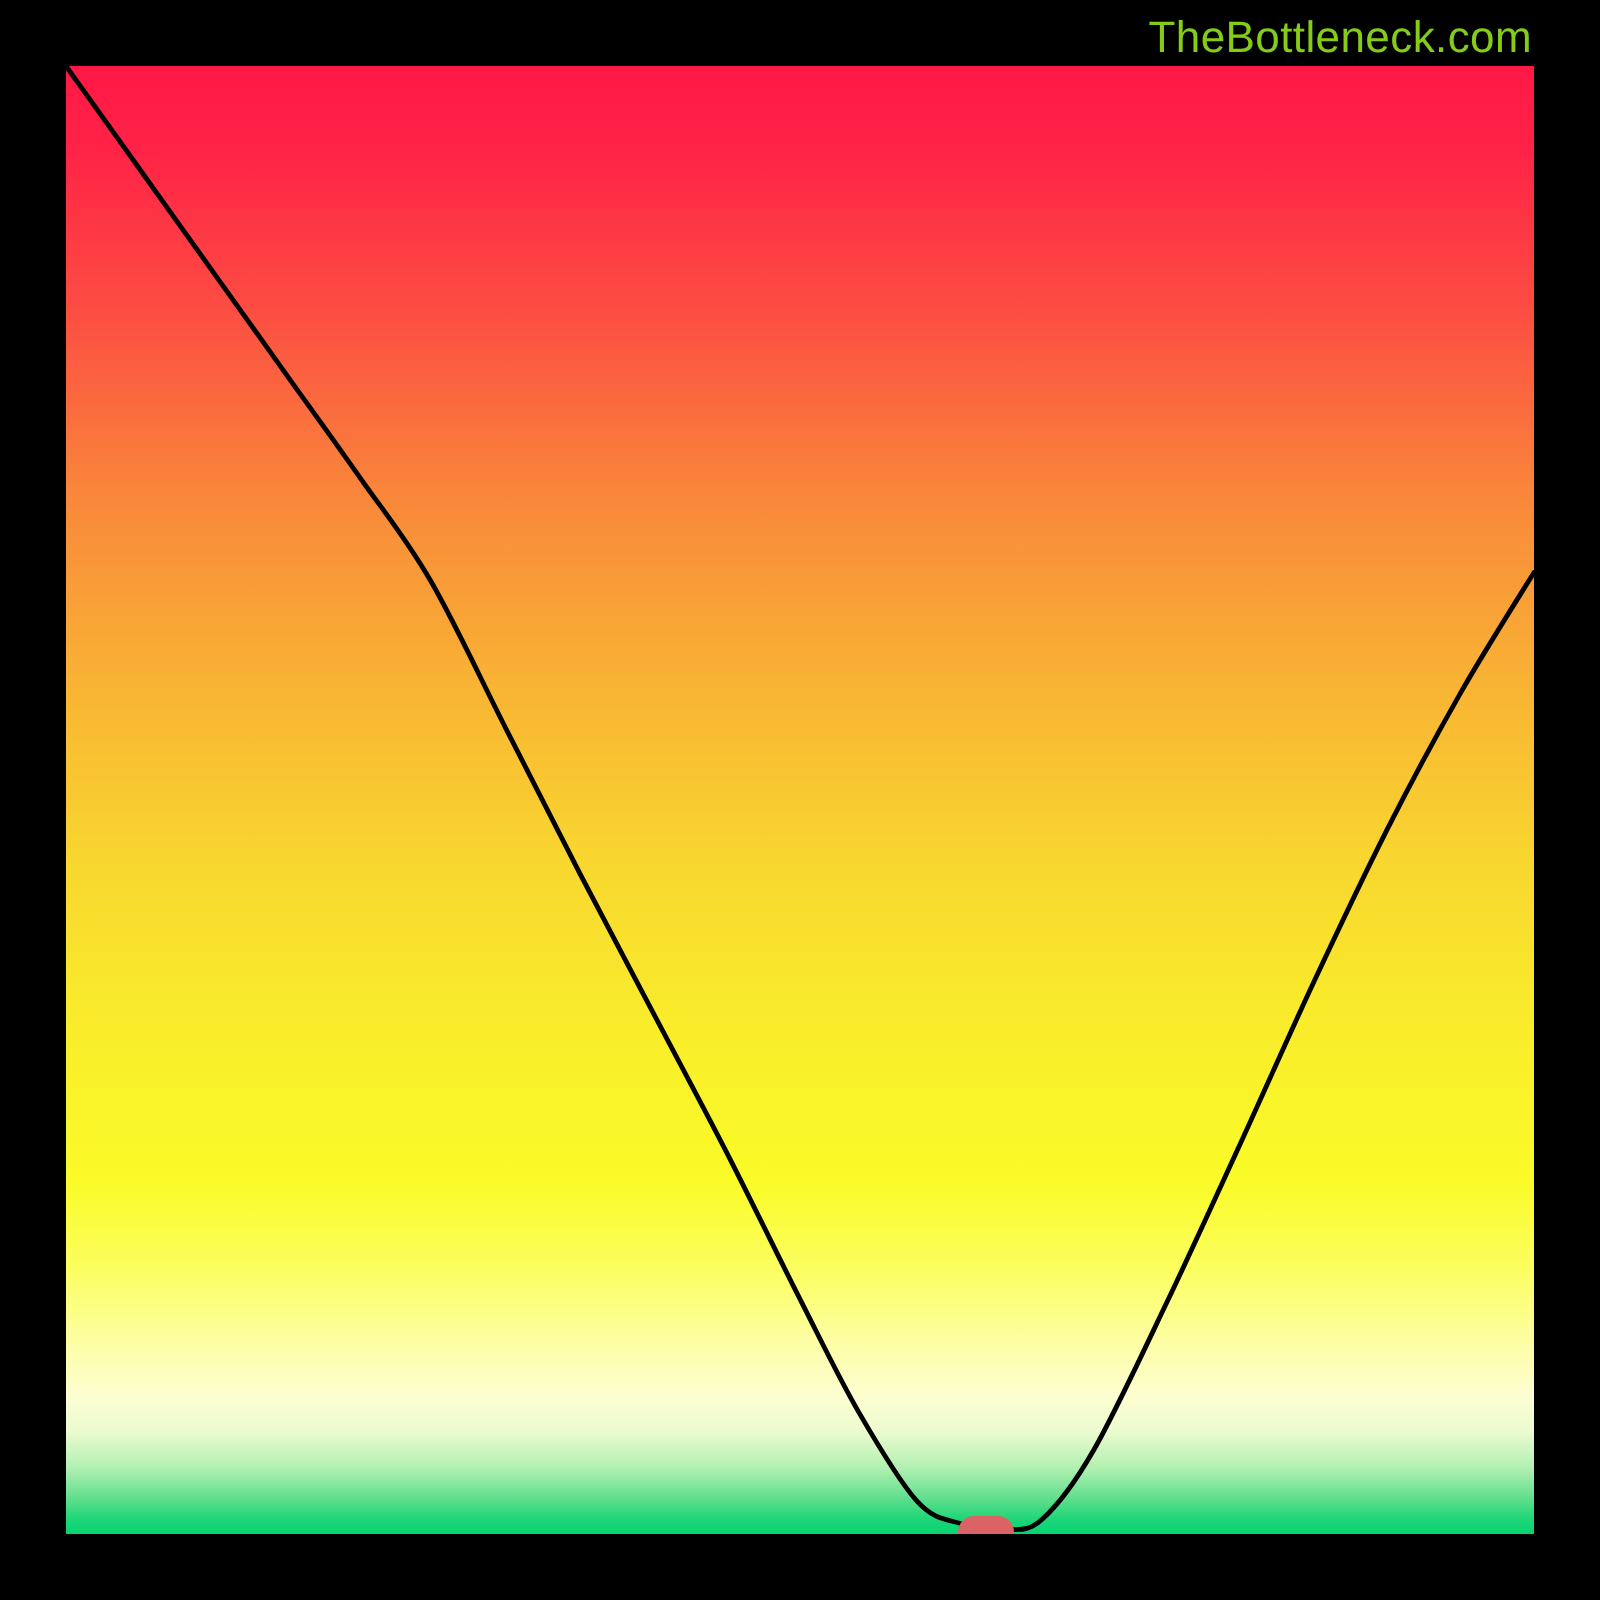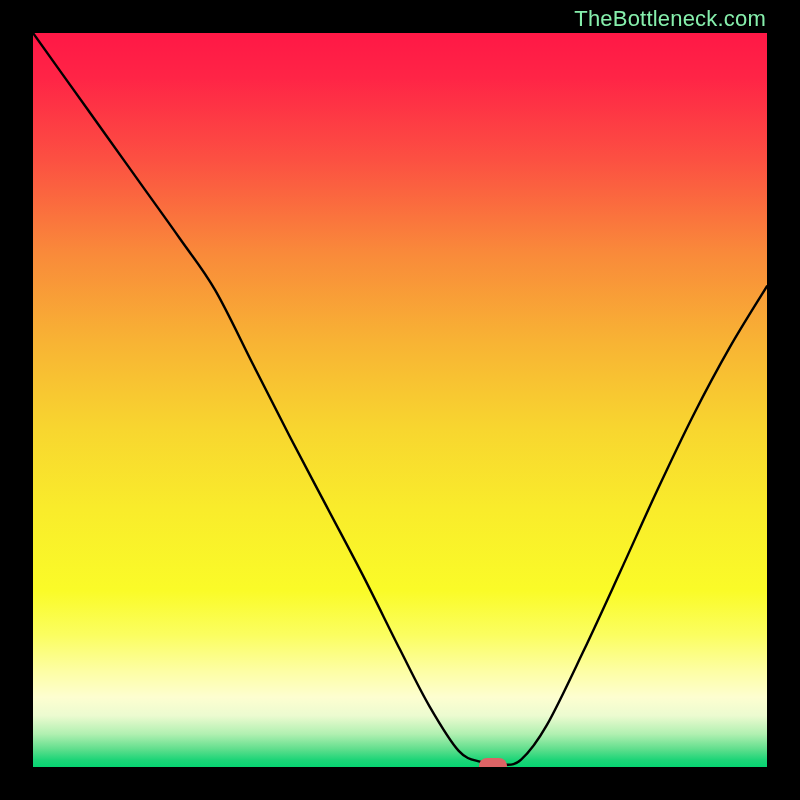--- a/index.html
+++ b/index.html
@@ -22,21 +22,21 @@
     position: absolute;
     top: 0; left: 0; right: 0; bottom: 0;
   }
   .watermark {
     position: absolute;
     top: 6px;
     right: 34px;
     font-family: Arial, Helvetica, sans-serif;
     font-size: 22px;
     font-weight: 500;
-    color: #86efac;
+    color: #84cc16;
     letter-spacing: 0.2px;
   }
   svg.curve {
     position: absolute;
     top: 0; left: 0;
     width: 100%; height: 100%;
   }
   .marker {
     position: absolute;
     border-radius: 9px;

